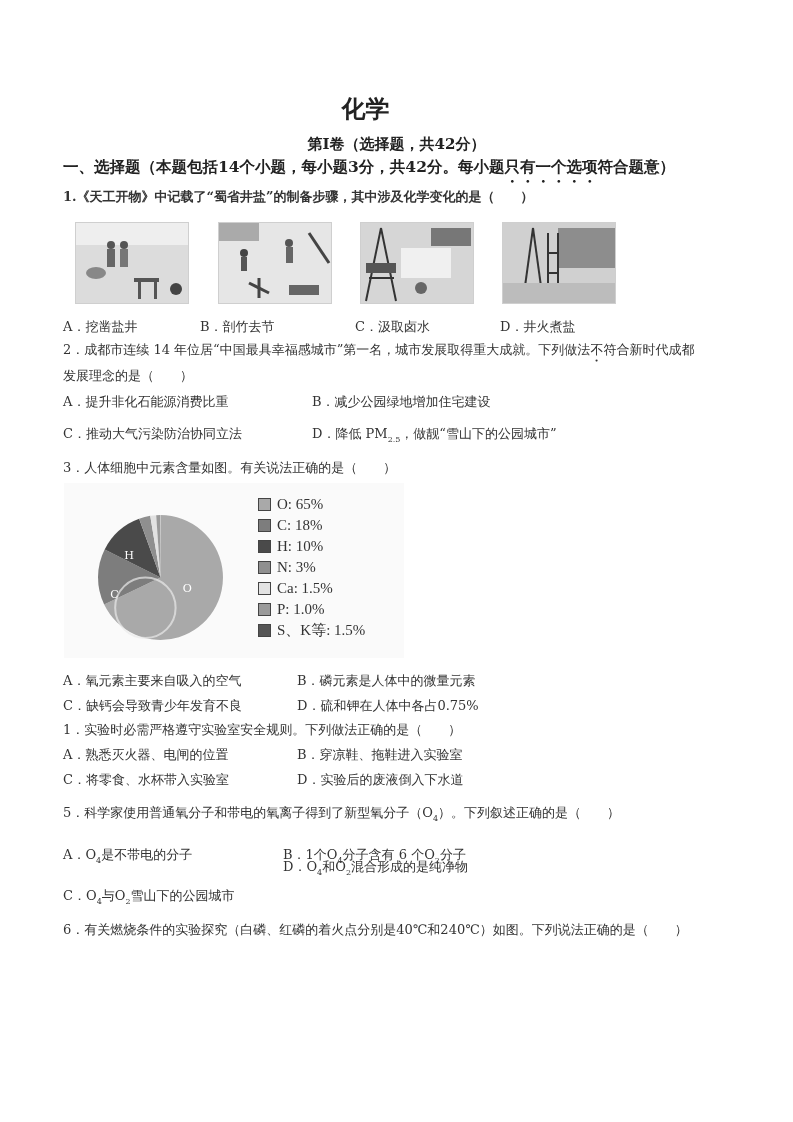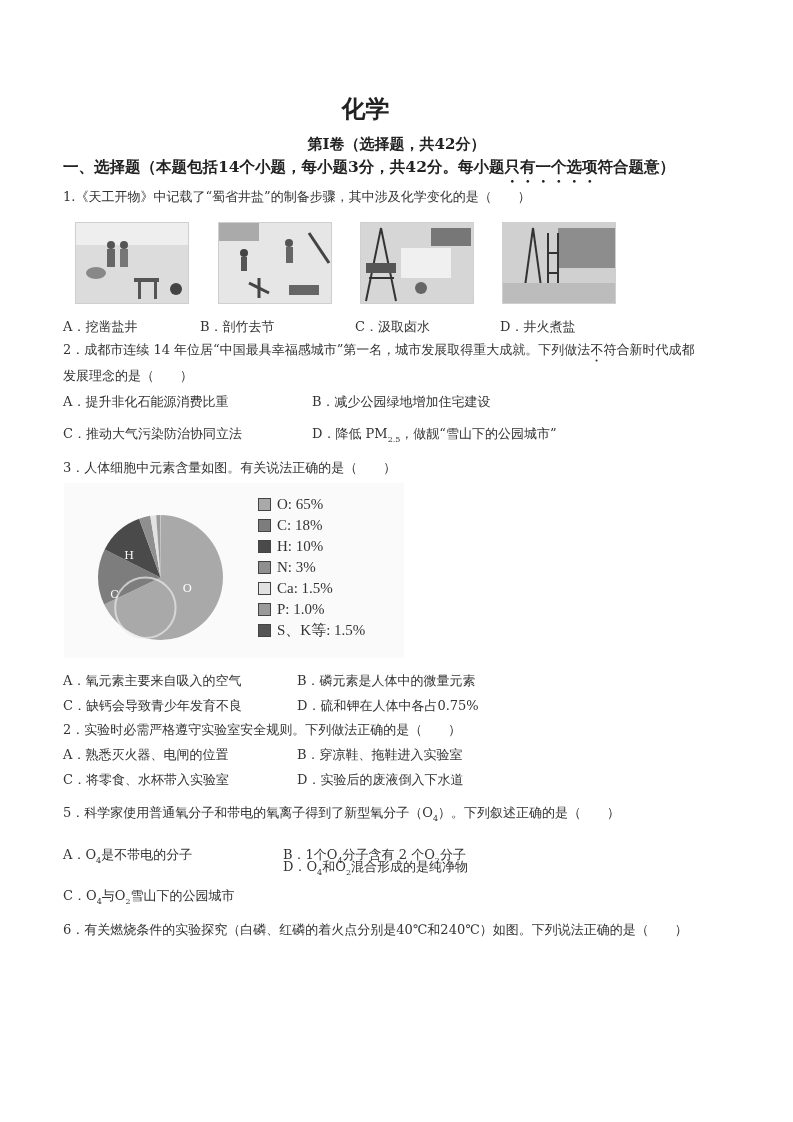--- a/index.html
+++ b/index.html
@@ -23,21 +23,21 @@
 </style>
 </head>
 <body>
 
 <div class="abs title">化学</div>
 <div class="abs part">第Ⅰ卷（选择题，共42分）</div>
 <div class="abs section">
   <span>一、选择题（本题包括14个小题，每小题3分，共42分。每小题</span><span class="emph">只有一个选项</span><span>符合题意）</span>
 </div>
 
-<div class="abs q" style="top:188px;">1.《天工开物》中记载了“蜀省井盐”的制备步骤，其中涉及化学变化的是（　　）</div>
+<div class="abs q" style="top:188px;font-weight:bold;">1.《天工开物》中记载了“蜀省井盐”的制备步骤，其中涉及化学变化的是（　　）</div>
 <div class="abs pic" style="left:75px;">
   <svg viewBox="0 0 112 80">
       <rect width="112" height="80" fill="#dcdcdc"></rect>
       <rect y="0" width="112" height="22" fill="#eeeeee"></rect>
       <circle cx="35" cy="22" r="4" fill="#555"></circle>
       <rect x="31" y="26" width="8" height="18" fill="#666"></rect>
       <circle cx="48" cy="22" r="4" fill="#555"></circle>
       <rect x="44" y="26" width="8" height="18" fill="#777"></rect>
       <rect x="58" y="55" width="25" height="4" fill="#555"></rect>
       <rect x="62" y="58" width="3" height="18" fill="#555"></rect>
@@ -143,34 +143,34 @@
   <div class="row">
       <span class="sw" style="background:#555555;"></span>
       <span>S、K等: 1.5%</span>
     </div>
 </div>
 <div class="abs opt" style="left:63px; top:672px;">A．氧元素主要来自吸入的空气</div>
 <div class="abs opt" style="left:297px; top:672px;">B．磷元素是人体中的微量元素</div>
 <div class="abs opt" style="left:63px; top:697px;">C．缺钙会导致青少年发育不良</div>
 <div class="abs opt" style="left:297px; top:697px;">D．硫和钾在人体中各占0.75%</div>
 
-<div class="abs q" style="top:721px;">2．实验时必需严格遵守实验室安全规则。下列做法正确的是（　　）</div>
+<div class="abs q" style="top:721px;">1．实验时必需严格遵守实验室安全规则。下列做法正确的是（　　）</div>
 <div class="abs opt" style="left:63px; top:746px;">A．熟悉灭火器、电闸的位置</div>
 <div class="abs opt" style="left:297px; top:746px;">B．穿凉鞋、拖鞋进入实验室</div>
 <div class="abs opt" style="left:63px; top:771px;">C．将零食、水杯带入实验室</div>
 <div class="abs opt" style="left:297px; top:771px;">D．实验后的废液倒入下水道</div>
 
 <div class="abs q" style="top:804px;">
   <span>5．科学家使用普通氧分子和带电的氧离子得到了新型氧分子（O</span><sub>4</sub><span>）。下列叙述正确的是（　　）</span>
 </div>
 <div class="abs opt" style="left:63px; top:846px;">
   <span>A．</span><span>O</span><sub>4</sub><span>是不带电的分子</span>
 </div>
 <div class="abs opt" style="left:283px; top:846px;">
-  <span>B．1个</span><span>O</span><sub>4</sub><span>分子含有 2 个</span><span>O</span><sub>2</sub><span>分子</span>
+  <span>B．1个</span><span>O</span><sub>4</sub><span>分子含有 6 个</span><span>O</span><sub>2</sub><span>分子</span>
 </div>
 <div class="abs opt" style="left:63px; top:887px;">
   <span>C．</span><span>O</span><sub>4</sub><span>与</span><span>O</span><sub>2</sub><span>雪山下的公园城市</span>
 </div>
 <div class="abs opt" style="left:283px; top:858px;">
   <span>D．</span><span>O</span><sub>4</sub><span>和</span><span>O</span><sub>2</sub><span>混合形成的是纯净物</span>
 </div>
 
 <div class="abs q" style="top:921px;">6．有关燃烧条件的实验探究（白磷、红磷的着火点分别是40℃和240℃）如图。下列说法正确的是（　　）</div>
 

